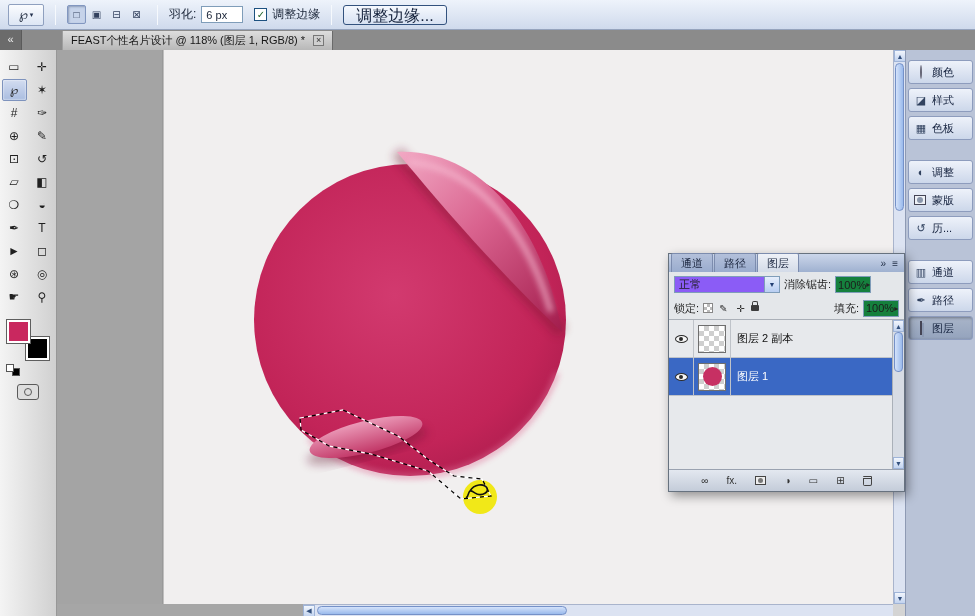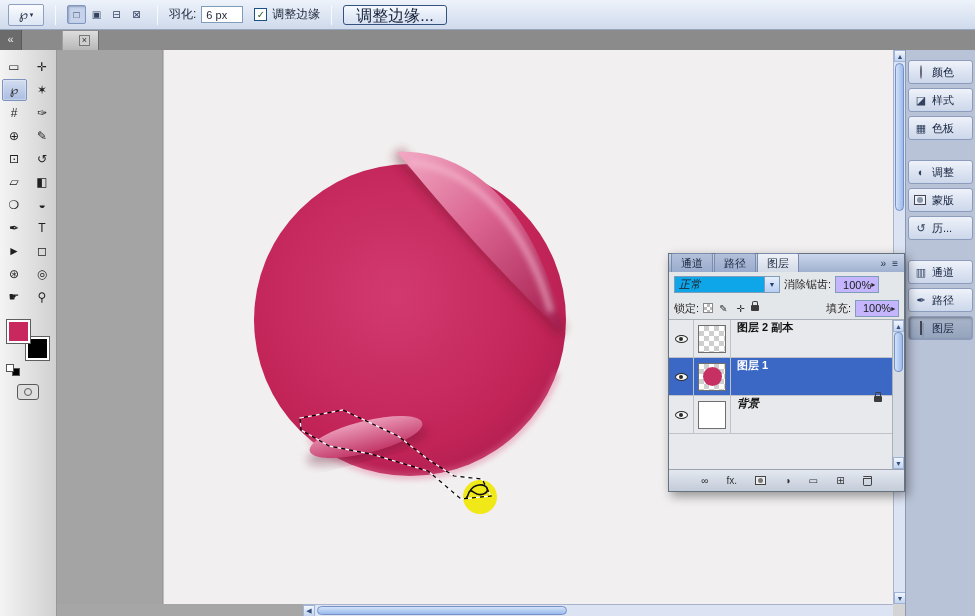--- a/index.html
+++ b/index.html
@@ -97,37 +97,37 @@
   .layers-panel { position:absolute; left:668px; top:253px; width:237px; height:239px; z-index:6;
     border:1px solid #67727f; box-shadow:3px 4px 10px rgba(0,0,0,.4); background:#e4e7ea;}
   .panel-tabs { height:18px; background:linear-gradient(#cbd6ea,#9fb1d0); display:flex; align-items:flex-end;
     padding-left:2px; font-size:11px;}
   .ptab { padding:2px 9px 1px; margin-right:1px; background:linear-gradient(#b3c0da,#9aacce);
     border:1px solid #7c8cae; border-bottom:none; border-radius:2px 2px 0 0; color:#1c2740;}
   .ptab.active { background:linear-gradient(#eef1f7,#d3dbe8); }
   .ptab-icons { margin-left:auto; display:flex; gap:6px; padding:0 6px 3px; font-size:10px; color:#233048;}
   .panel-row { height:25px; display:flex; align-items:center; padding:0 5px; gap:4px; font-size:11px; color:#1c1c1c;}
   .panel-row.lockrow { height:22px; }
-  .select { width:106px; height:17px; background:#0ea5e9; border:1px solid #7f9db9; display:flex;
-    align-items:center; font-size:11px; padding-left:4px;font-style:italic;}
+  .select { width:106px; height:17px; background:#8b5cf6; border:1px solid #7f9db9; display:flex;
+    align-items:center; font-size:11px; padding-left:4px;}
   .select .dd { margin-left:auto; width:15px; height:15px; border-left:1px solid #7f9db9; font-size:7px;
     color:#223f73; display:flex; align-items:center; justify-content:center;
     background:linear-gradient(#e6eefb,#b8cef2);}
-  .valbox { width:44px; height:17px; background:#c4b5fd; border:1px solid #7f9db9; font-size:11px;
-    display:flex; align-items:center; padding:0 7px;}
+  .valbox { width:36px; height:17px; background:#15803d; border:1px solid #7f9db9; font-size:11px;
+    display:flex; align-items:center; padding:0 2px;}
   .valbox .scrub { margin-left:auto; font-size:8px; color:#222;}
   .lk { font-size:10px; color:#333; width:13px; text-align:center;}
   .lk-checker { width:10px; height:10px; border:1px solid #888;
     background:repeating-conic-gradient(#bbb 0 25%, #fff 0 50%); background-size:6px 6px;}
   .css-lock { width:8px; height:6px; background:#3c3c3c; border-radius:1px; position:relative; display:inline-block;}
   .css-lock::before { content:""; position:absolute; left:1px; top:-4px; width:4px; height:4px;
     border:1px solid #3c3c3c; border-bottom:none; border-radius:2px 2px 0 0;}
   .layers-list { position:absolute; top:65px; bottom:22px; left:0; right:12px; background:#e7e9ec;
     border-top:1px solid #aab0b8; overflow:hidden;}
-  .layer-row { height:38px; border-bottom:1px solid #bfc3c9; display:flex; align-items:flex-start; color:#111;font-weight:bold;}
+  .layer-row { height:38px; border-bottom:1px solid #bfc3c9; display:flex; align-items:center; color:#111;}
   .layer-row.selected { background:#3a68c4; color:#fff;}
   .eye-cell { width:25px; align-self:stretch; border-right:1px solid #bfc3c9; display:flex;
     align-items:center; justify-content:center;}
   .css-eye { width:13px; height:8px; border:1px solid #2a2a2a; border-radius:50%; position:relative; background:#f6f6f6;}
   .css-eye::after { content:""; position:absolute; left:3.5px; top:1px; width:4px; height:4px;
     background:#2a2a2a; border-radius:50%;}
   .thumb-cell { width:37px; align-self:stretch; display:flex; align-items:center; justify-content:center;
     border-right:1px solid #bfc3c9;}
   .thumb { width:28px; height:28px; border:1px solid #6f6f6f; background:#fff;
     display:flex; align-items:center; justify-content:center;}
@@ -177,20 +177,21 @@
       <span>✓</span>
     </span>
     <span>调整边缘</span>
     <span class="sep"></span>
     <button class="refine-btn">调整边缘...</button>
   </div>
 
   <div class="tab-bar">
     <span class="collapse-left">«</span>
     <div class="doc-tab">
+      <span>FEAST个性名片设计 @ 118% (图层 1, RGB/8) *</span>
       <span class="tab-close">×</span>
     </div>
   </div>
 
   <div class="toolbox">
     <div class="tools-grid">
       <div class="tool">▭</div>
       <div class="tool">✛</div>
       <div class="tool active">℘</div>
       <div class="tool">✶</div>
@@ -377,30 +378,20 @@
         <span class="eye-cell">
             <span class="css-eye"></span>
           </span>
         <span class="thumb-cell">
             <span class="thumb checker">
               <span class="blob" style="background: rgb(199, 48, 99);"></span>
             </span>
           </span>
         <span class="layer-name">图层 1</span>
       </div>
-      <div class="layer-row">
-        <span class="eye-cell">
-            <span class="css-eye"></span>
-          </span>
-        <span class="thumb-cell">
-            <span class="thumb"></span>
-          </span>
-        <span class="layer-name italic">背景</span>
-        <span class="css-lock row-lock"></span>
-      </div>
     </div>
     <div class="plist-scroll">
       <span class="sb-btn" style="top:0">▲</span>
       <span class="p-thumb"></span>
       <span class="sb-btn" style="bottom:0">▼</span>
     </div>
     <div class="panel-footer">
       <span>∞</span>
       <span>fx.</span>
       <span class="f-mask">

